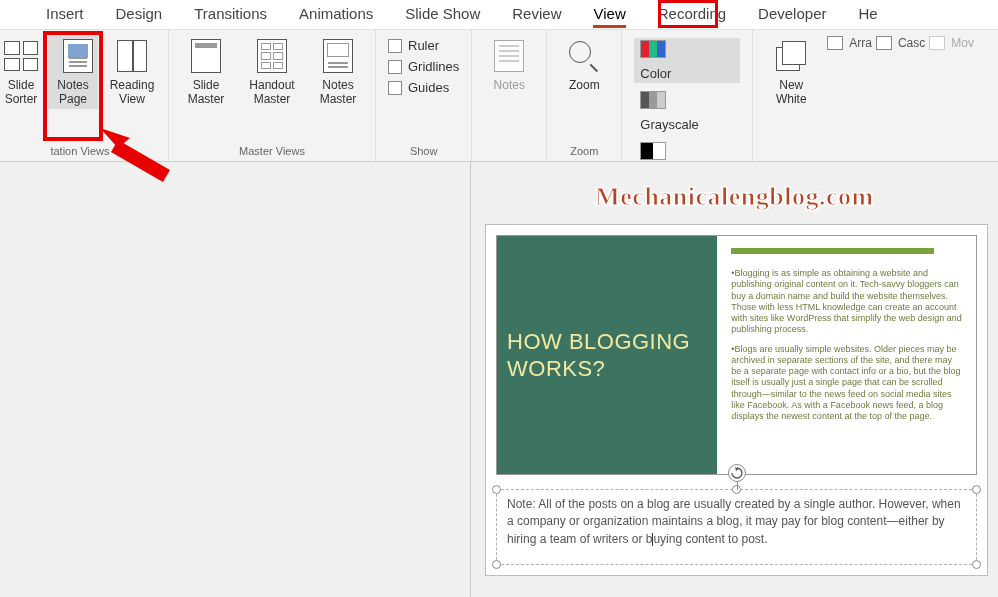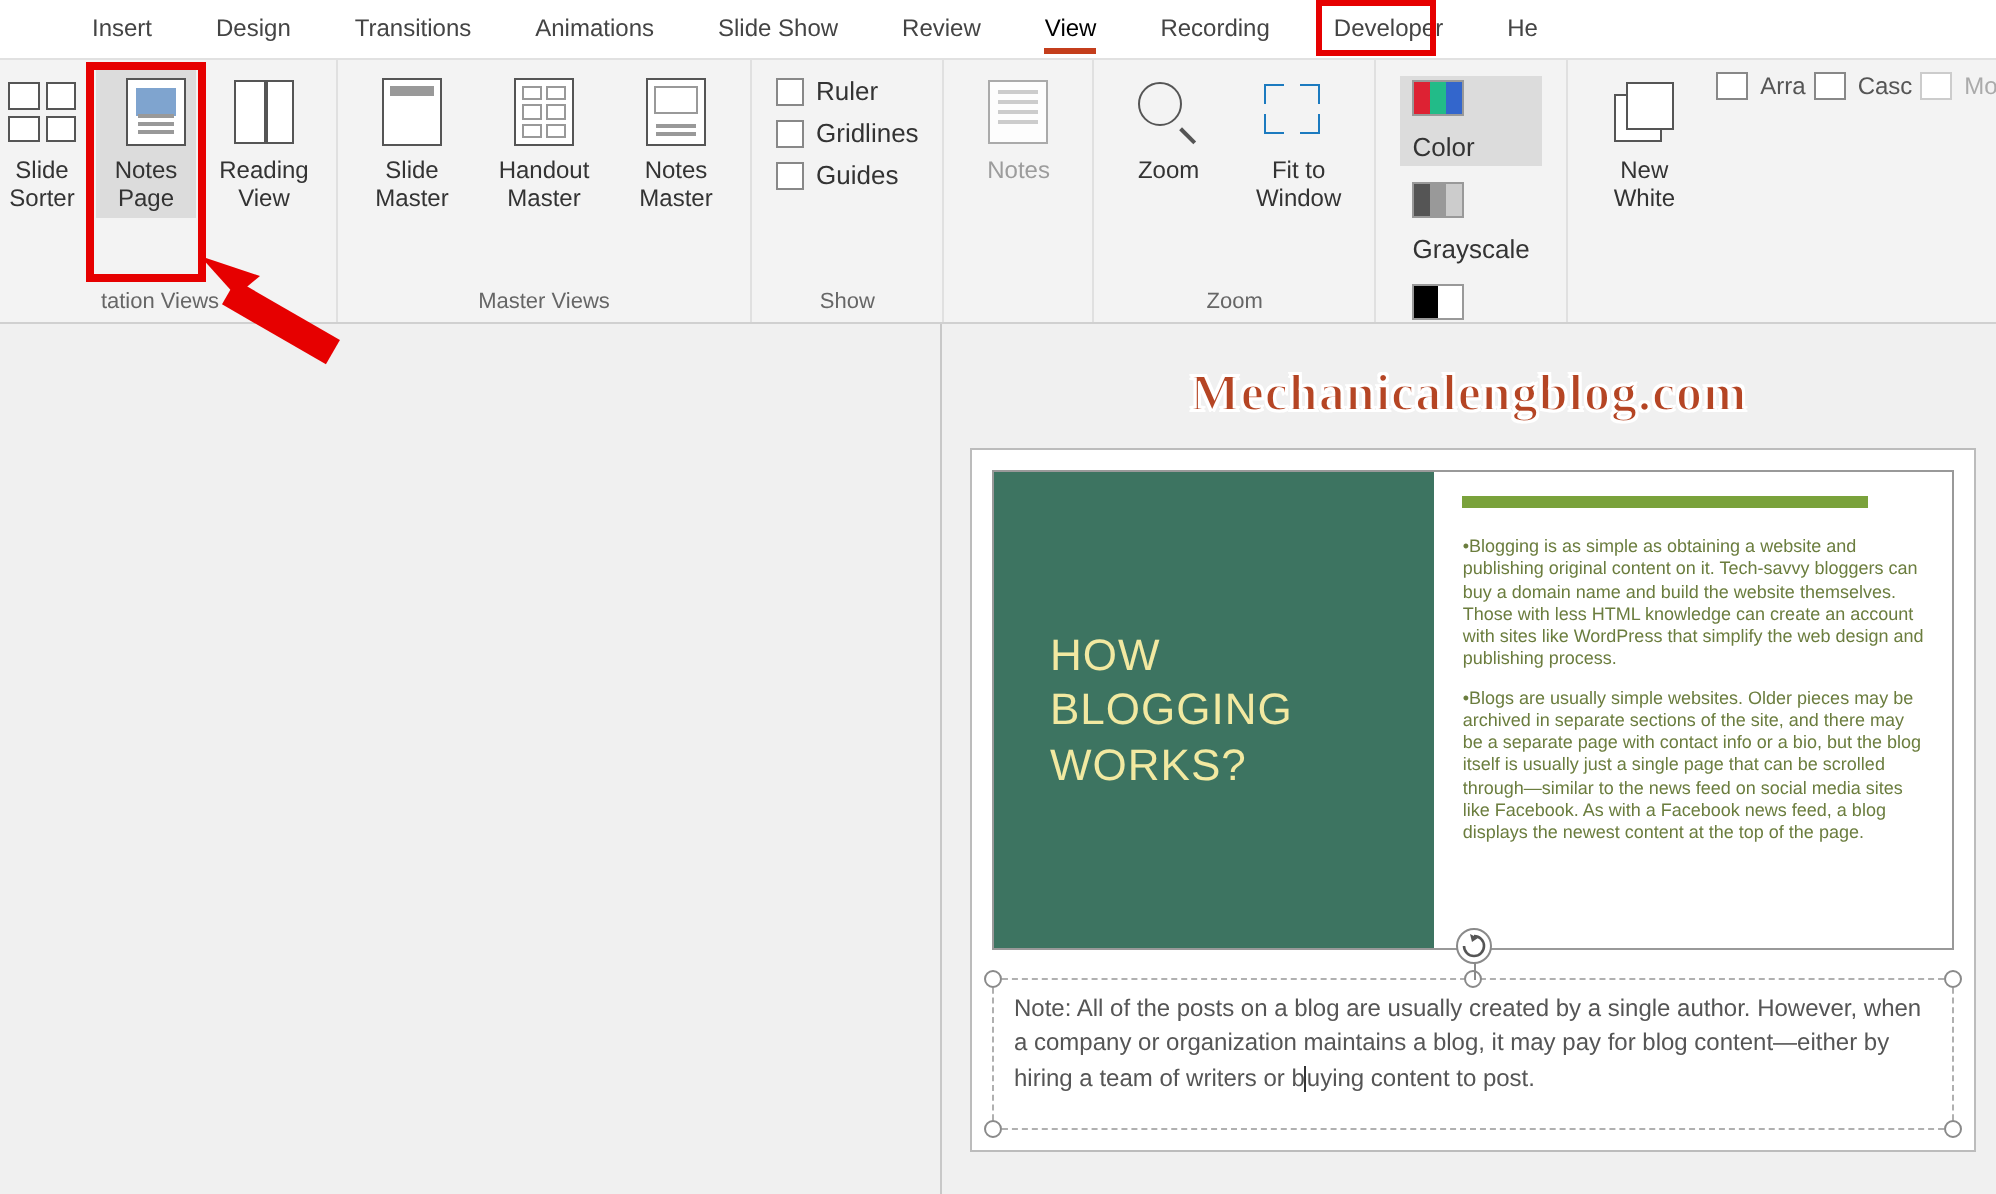--- a/index.html
+++ b/index.html
@@ -17,21 +17,21 @@
   .tabs {
     display: flex;
     align-items: center;
     height: 30px;
     background: #fff;
     border-bottom: 1px solid #e1e1e1;
     padding-left: 30px;
   }
   .tab {
     padding: 4px 16px 6px;
-    font-size: 12px;
+    font-size: 15px;
     color: #444;
     cursor: pointer;
     position: relative;
   }
   .tab.active { color: #000; font-weight: 400; }
   .tab.active::after {
     content:"";
     position:absolute;
     left:16px; right:16px; bottom:0;
     height:3px; background:#c43e1c; 
@@ -138,21 +138,21 @@
     display:flex;
     border:1px solid #999;
     height:240px;
   }
   .slide-left {
     width:46%;
     background:#3d7461;
     color:#f2e9a1;
     display:flex;
     align-items:center;
-    padding: 0 28px;
+    padding: 0 10px;
   }
   .slide-title {
     font-size:22px;
     font-weight:400;
     line-height:1.25;
     letter-spacing:.5px;
   }
   .slide-right {
     flex:1;
     background:#fff;
@@ -350,31 +350,20 @@
   </div>
 
   <div class="group">
     <div class="group-body">
       <div class="btn-v">
         <div class="icon-box">
             <div class="ico-zoom"></div>
           </div>
         <span>Zoom</span>
       </div>
-      <div class="btn-v" style="width:60px">
-        <div class="icon-box">
-            <div class="ico-fit">
-              <span></span>
-              <span></span>
-              <span></span>
-              <span></span>
-            </div>
-          </div>
-        <span>Fit to Window</span>
-      </div>
     </div>
     <div class="group-label">Zoom</div>
   </div>
 
   <div class="group">
     <div class="group-body">
       <div class="color-col">
         <div class="color-row selected">
           <span class="swatch" style="background:linear-gradient(90deg,#d23 33%,#2b8 33% 66%,#36c 66%)"></span>
           <span>Color</span>

